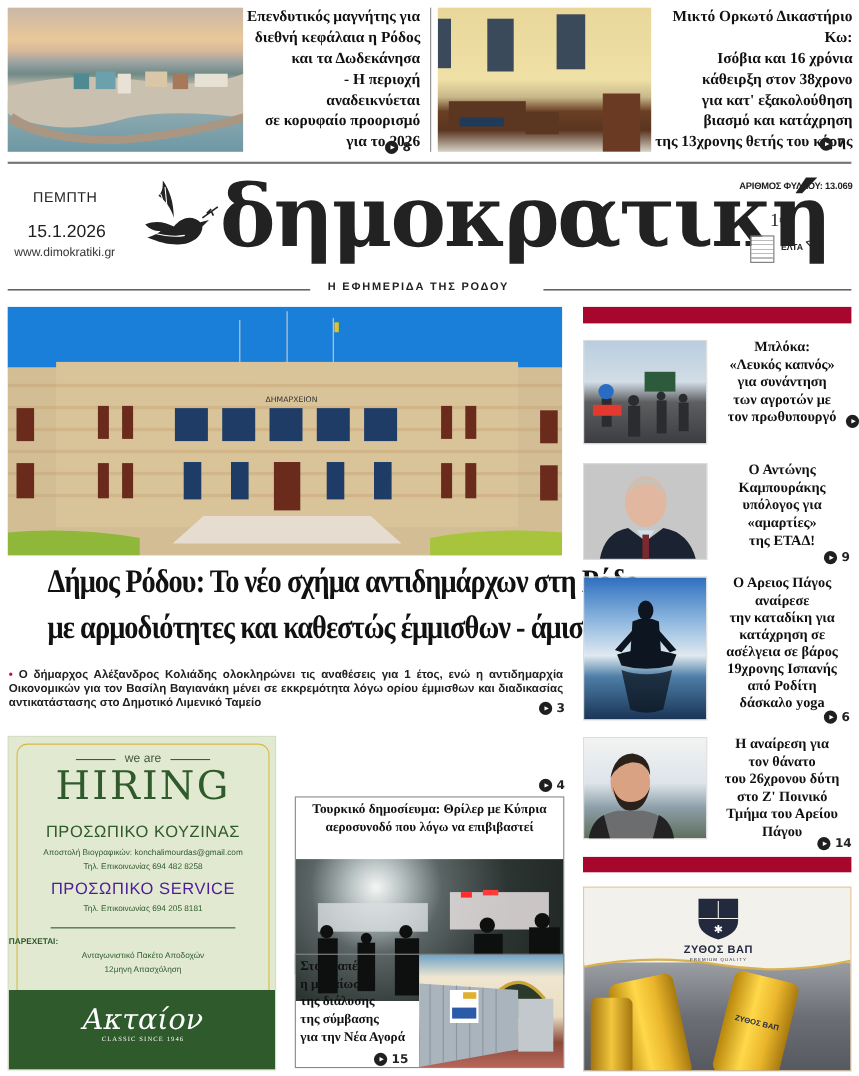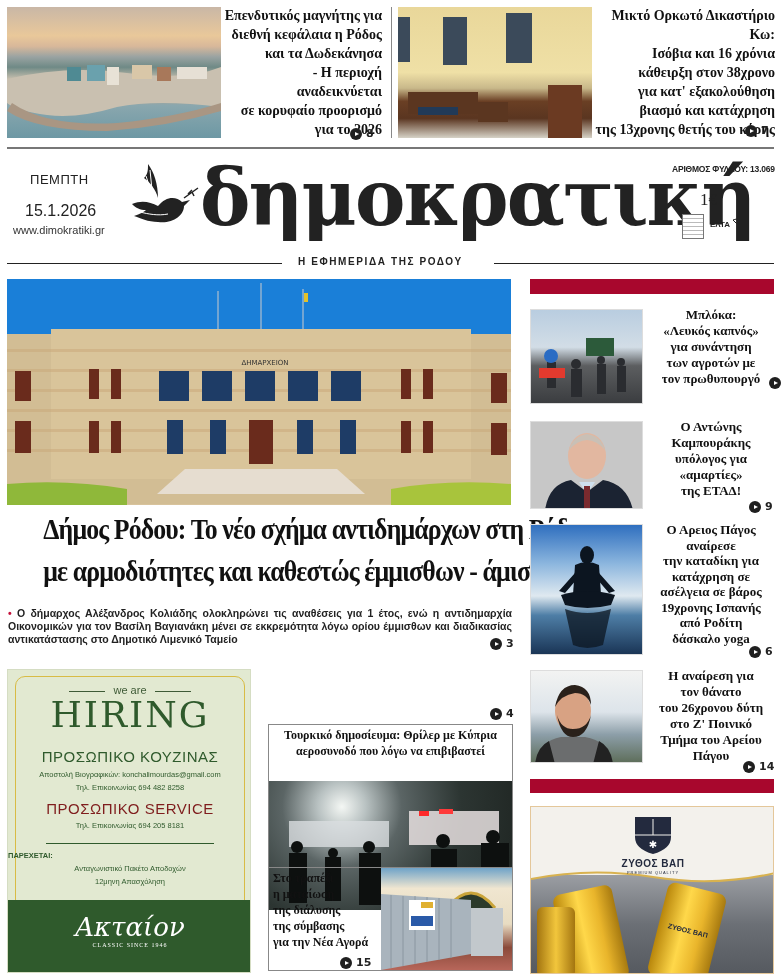--- a/index.html
+++ b/index.html
@@ -299,21 +299,21 @@
 
 <div class="abs" style="left:7px;top:669px;width:244px;height:304px;background:#e2e9d1;overflow:hidden;border:1px solid #d5ddc3;">
   <div class="abs" style="left:7px;top:6px;width:230px;height:290px;border:1px solid #d8bb45;border-radius:10px;"></div>
   <div class="abs" style="left:0;top:14px;width:244px;text-align:center;font-size:11px;color:#3e5a36;">
     <span style="display:inline-block;width:36px;height:1px;background:#3e5a36;vertical-align:middle;margin-right:8px;"></span><span>we are</span><span style="display:inline-block;width:36px;height:1px;background:#3e5a36;vertical-align:middle;margin-left:8px;"></span>
   </div>
   <div class="abs" style="left:0;top:24px;width:244px;text-align:center;font-family:'DejaVu Serif',serif;font-size:36px;letter-spacing:2px;color:#2f5a2c;font-weight:normal;">HIRING</div>
   <div class="abs" style="left:0;top:78px;width:244px;text-align:center;font-size:15px;color:#2f5a2c;letter-spacing:0.5px;">ΠΡΟΣΩΠΙΚΟ ΚΟΥΖΙΝΑΣ</div>
   <div class="abs" style="left:0;top:100px;width:244px;text-align:center;font-size:7.5px;color:#2f5a2c;">Αποστολή Βιογραφικών: konchalimourdas@gmail.com</div>
   <div class="abs" style="left:0;top:113px;width:244px;text-align:center;font-size:7.5px;color:#2f5a2c;">Τηλ. Επικοινωνίας 694 482 8258</div>
-  <div class="abs" style="left:0;top:130px;width:244px;text-align:center;font-size:15px;color:#7f1d1d;letter-spacing:0.5px;">ΠΡΟΣΩΠΙΚΟ SERVICE</div>
+  <div class="abs" style="left:0;top:130px;width:244px;text-align:center;font-size:15px;color:#4c1d95;letter-spacing:0.5px;">ΠΡΟΣΩΠΙΚΟ SERVICE</div>
   <div class="abs" style="left:0;top:151px;width:244px;text-align:center;font-size:7.5px;color:#2f5a2c;">Τηλ. Επικοινωνίας 694 205 8181</div>
   <div class="abs" style="left:38px;top:173px;width:168px;height:1px;background:#2f5a2c;"></div>
   <div class="abs" style="left:0;top:181px;width:244px;text-align:left;font-size:7.5px;font-weight:bold;color:#2f5a2c;">ΠΑΡΕΧΕΤΑΙ:</div>
   <div class="abs" style="left:0;top:194px;width:244px;text-align:center;font-size:7.5px;color:#2f5a2c;">Ανταγωνιστικό Πακέτο Αποδοχών</div>
   <div class="abs" style="left:0;top:207px;width:244px;text-align:center;font-size:7.5px;color:#2f5a2c;">12μηνη Απασχόληση</div>
   <div class="abs" style="left:0;top:230px;width:244px;height:74px;background:#2f5a2c;">
     <div style="text-align:center;margin-top:12px;font-family:'DejaVu Serif',serif;font-style:italic;font-size:26px;color:#fff;">Ακταίον</div>
     <div style="text-align:center;font-family:'Liberation Serif',serif;font-size:6px;letter-spacing:1px;color:#fff;">CLASSIC SINCE 1946</div>
   </div>
 </div>

